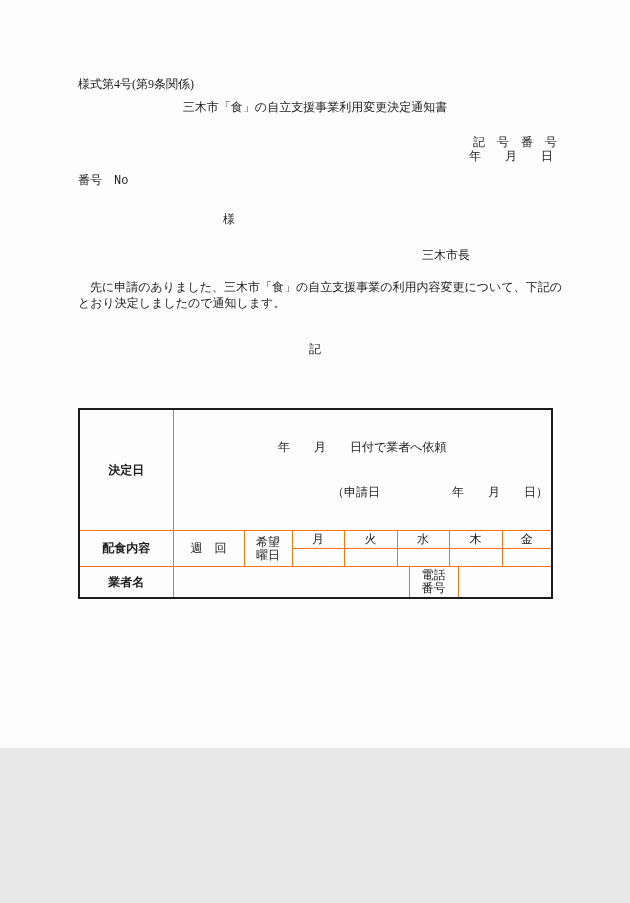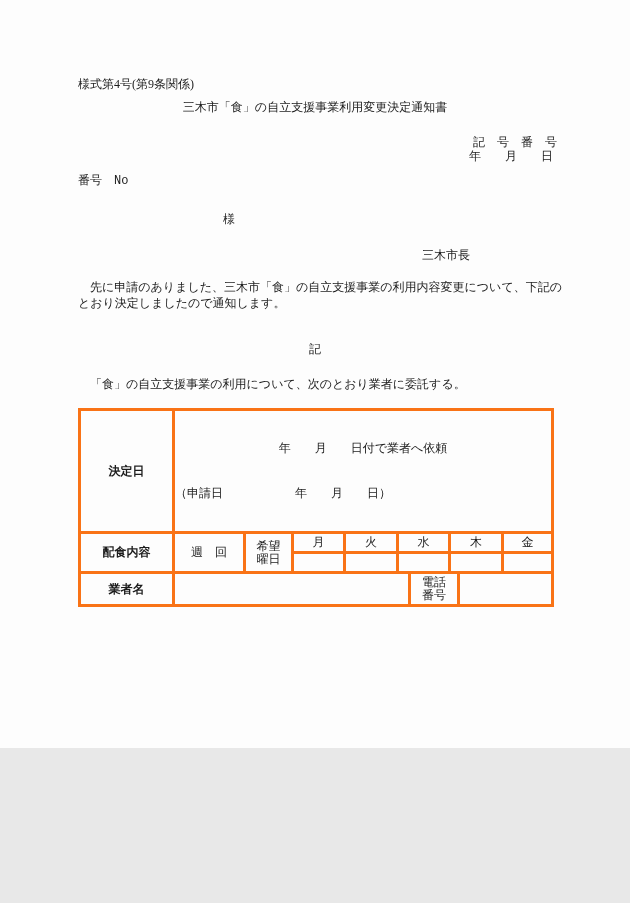--- a/index.html
+++ b/index.html
@@ -28,58 +28,57 @@
 
   table.decision-table {
     position: absolute;
     left: 78px; top: 408px;
     width: 473px;
     border-collapse: collapse;
     table-layout: fixed;
     border: 2px solid #1c1c1c;
   }
   .decision-table td {
-    border: 3px solid #f97316;
+    border: 1px solid #f97316;
     padding: 0;
     font-size: 12px;
     vertical-align: middle;
     overflow: hidden;
     white-space: pre;
   }
   tr.r1  td { height: 46px; }
   tr.r2  td { height: 16px; }
   tr.r2b td { height: 17px; }
   tr.r3  td { height: 30px; }
   .lab    { text-align: center; font-weight: bold; }
   .center { text-align: center; }
   .two-line {
     text-align: center;
     white-space: pre-line;
     line-height: 13px;
     margin-top: 16px;
   }
   .dd1 { text-align: center; line-height: 15px; white-space: pre; }
-  .dd2 { text-align: left; padding-right: 3px; line-height: 15px; white-space: pre; }
+  .dd2 { text-align: right; padding-right: 3px; line-height: 15px; white-space: pre; }
 </style>
 </head>
 <body>
 
 <div class="page">
 
   <div class="abs fmt">様式第4号(第9条関係)</div>
   <div class="abs title">三木市「食」の自立支援事業利用変更決定通知書</div>
   <div class="abs kigo">記　号　番　号</div>
   <div class="abs dateline">年　　月　　日</div>
   <div class="abs bango">番号　No</div>
   <div class="abs sama">様</div>
   <div class="abs mayor">三木市長</div>
   <div class="abs para">　先に申請のありました、三木市「食」の自立支援事業の利用内容変更について、下記の
 とおり決定しましたので通知します。</div>
   <div class="abs ki">記</div>
-  <div class="abs entrust">　「食」の自立支援事業の利用について、次のとおり業者に委託する。</div>
 
   <table class="decision-table">
     <colgroup>
       <col style="width:94px">
         <col style="width:71px">
         <col style="width:48px">
       <col style="width:52px">
         <col style="width:53px">
         <col style="width:12px">
       <col style="width:40px">

